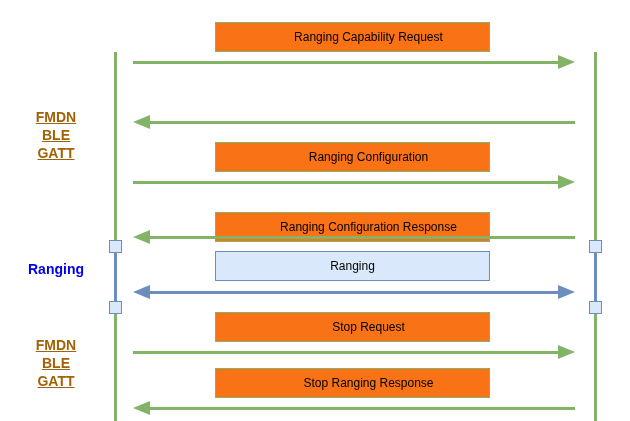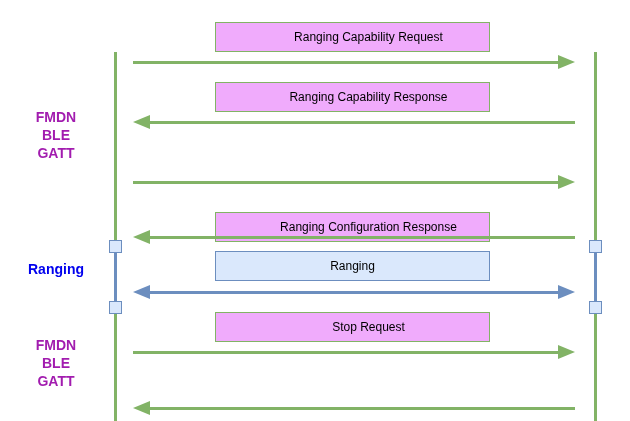--- a/index.html
+++ b/index.html
@@ -31,21 +31,21 @@
   .activation-square.right { left: 588.5px; }
   .activation-square.top    { top: 239.5px; }
   .activation-square.bottom { top: 300.5px; }
 
   
   .msg-box {
     position: absolute; left: 215px; width: 275px; height: 30px;
     display: flex; align-items: center; justify-content: center;
     font-size: 12px; color: #000000; text-align: center;
   }
-  .msg-box.green { background: #f0abfc; border: 1.5px solid #82b366; padding-left: 32px; }
+  .msg-box.green { background: #f97316; border: 1.5px solid #82b366; padding-left: 32px; }
   .msg-box.blue  { background: #dae8fc; border: 1.5px solid #6c8ebf; }
 
   
   .arrow { position: absolute; left: 133px; width: 442px; height: 14px; }
   .arrow .shaft { position: absolute; top: 5.5px; height: 3px; background: #82b366; left: 0; right: 0; }
   .arrow.blue .shaft { background: #6c8ebf; }
   .arrow .head { position: absolute; width: 0; height: 0; top: 0; }
   .arrow .head.right {
     right: 0;
     border-top: 7px solid transparent; border-bottom: 7px solid transparent;
@@ -61,21 +61,21 @@
   .arrow.dir-both  .shaft { left: 12px; right: 12px; }
   .arrow.blue .head.right { border-left-color: #6c8ebf; }
   .arrow.blue .head.left  { border-right-color: #6c8ebf; }
 
   
   .phase-label {
     position: absolute; left: 0; width: 112px;
     text-align: center; font-weight: bold; font-size: 14px; line-height: 18px;
     white-space: pre-line;
   }
-  .phase-label.green { color: #a21caf; top: 0; }
+  .phase-label.green { color: #a16207; top: 0; text-decoration: underline; }
   .phase-label.blue  { color: #0000ee; }
   #phase-top    { top: 108px; }
   #phase-mid    { top: 260px; }
   #phase-bottom { top: 336px; }
 </style>
 </head>
 <body>
 
 <div id="stage">
 
@@ -96,26 +96,26 @@
   <div id="phase-bottom" class="phase-label green">FMDN
 BLE
 GATT</div>
 
   <div class="msg-box green" style="top:22px">Ranging Capability Request</div>
   <div class="arrow dir-right" style="top:55px">
     <span class="shaft"></span>
     <span class="head right"></span>
   </div>
 
-  <div class="msg-box green" style="top:82px">Ranging Capability Response</div>
   <div class="arrow dir-left" style="top:115px">
     <span class="shaft"></span>
     <span class="head left"></span>
   </div>
 
+  <div class="msg-box green" style="top:142px">Ranging Configuration</div>
   <div class="arrow dir-right" style="top:175px">
     <span class="shaft"></span>
     <span class="head right"></span>
   </div>
 
   <div class="msg-box green" style="top:212px">Ranging Configuration Response</div>
   <div class="arrow dir-left" style="top:230px">
     <span class="shaft"></span>
     <span class="head left"></span>
   </div>
@@ -126,18 +126,19 @@
     <span class="head left"></span>
     <span class="head right"></span>
   </div>
 
   <div class="msg-box green" style="top:312px">Stop Request</div>
   <div class="arrow dir-right" style="top:345px">
     <span class="shaft"></span>
     <span class="head right"></span>
   </div>
 
+  <div class="msg-box green" style="top:368px">Stop Ranging Response</div>
   <div class="arrow dir-left" style="top:401px">
     <span class="shaft"></span>
     <span class="head left"></span>
   </div>
 
 </div>
 
 </body></html>

